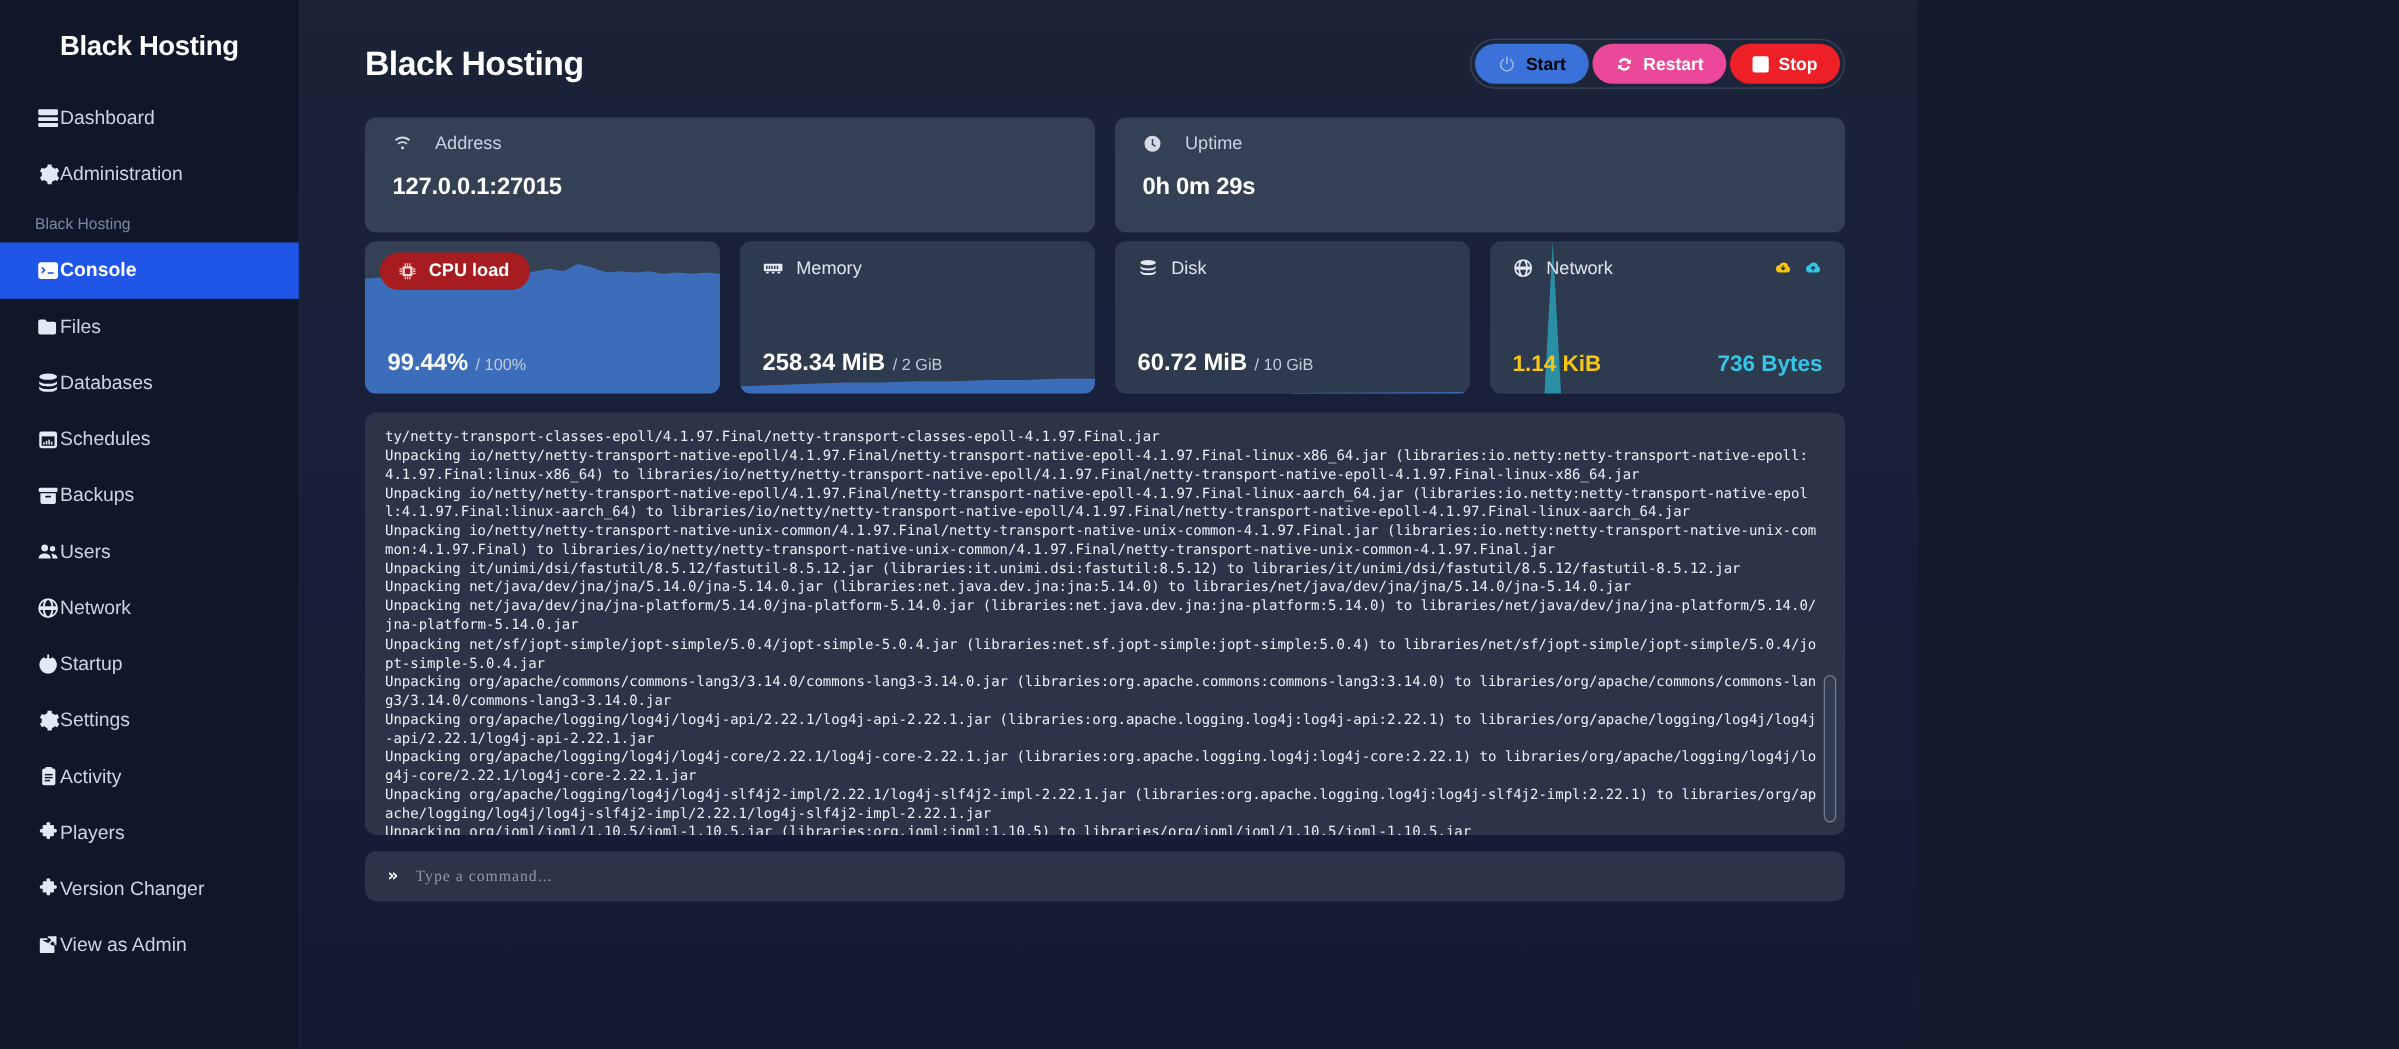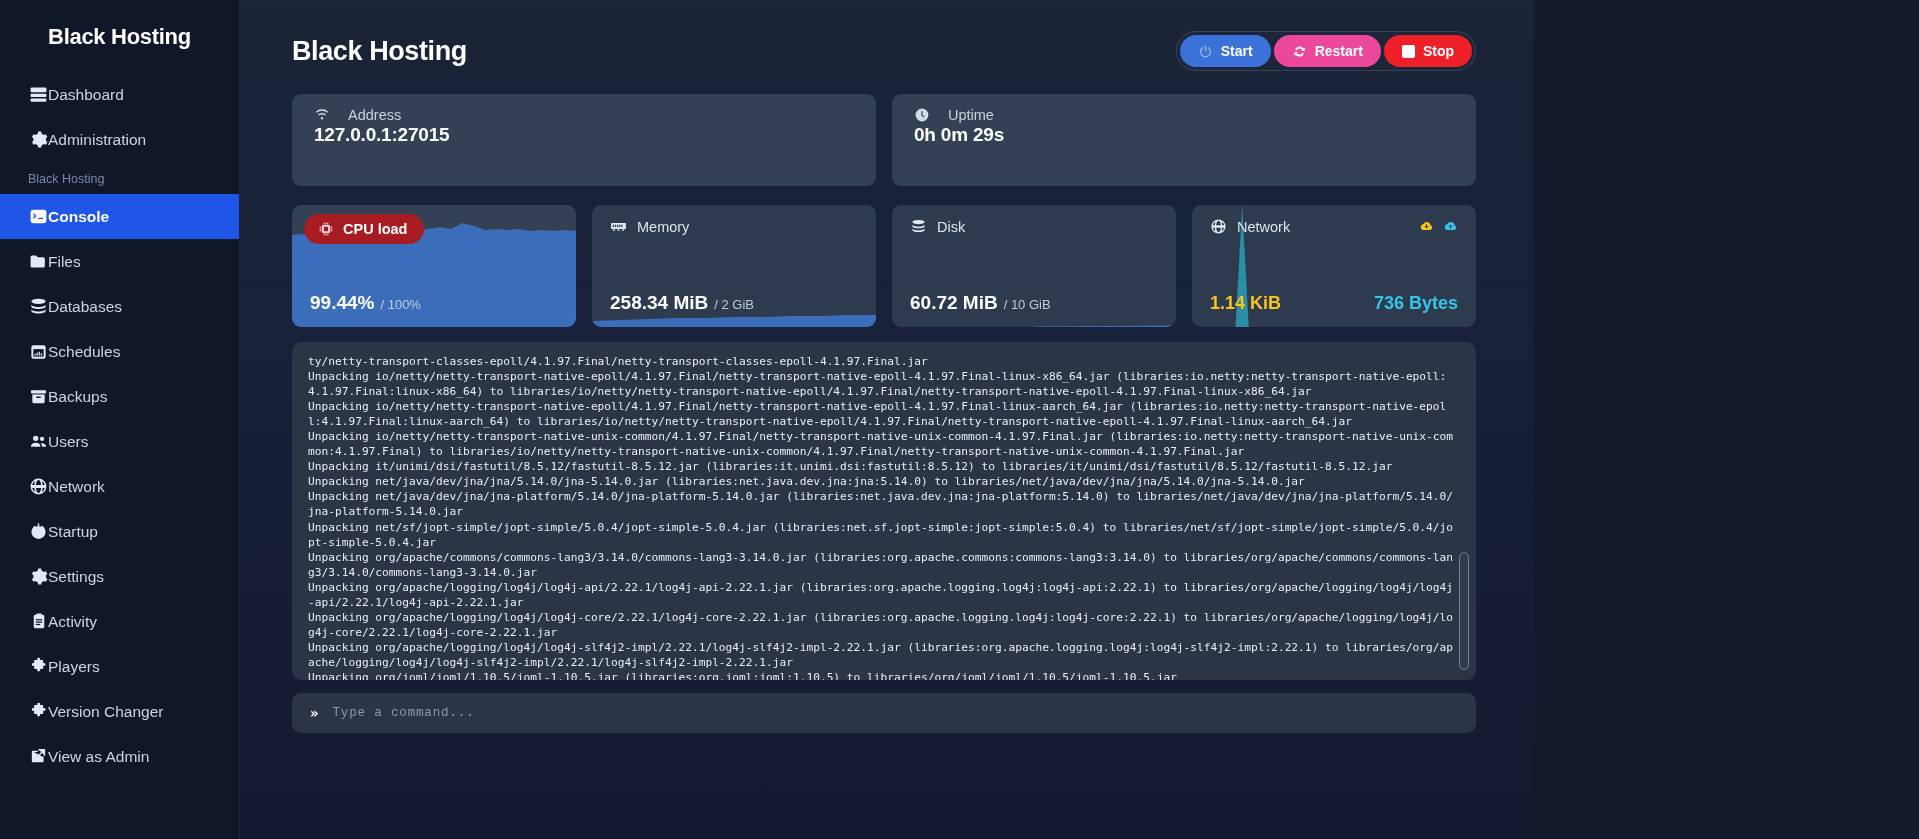--- a/index.html
+++ b/index.html
@@ -67,41 +67,41 @@
   }
   .btn {
     display: flex; align-items: center; gap: 8px;
     height: 32px; padding: 0 18px;
     border-radius: 19px;
     font-size: 14px; font-weight: bold;
     border: none; cursor: pointer;
     font-family: "Liberation Sans", sans-serif;
   }
   .btn svg { width: 15px; height: 15px; }
-  .btn-start { background: #3b72d9; color: #ffffff; }
+  .btn-start { background: #3b72d9; color: #000000; }
   .btn-start svg { fill: none; stroke: #9fb6de; stroke-width: 2; }
   .btn-restart { background: #ec4899; color: #ffffff; }
   .btn-restart svg { fill: #ffffff; }
   .btn-stop { background: #ec2026; color: #ffffff; }
   .btn-stop .sq { width: 13px; height: 13px; background: #ffffff; border-radius: 2px; }
 
   
   .row-info { display: flex; gap: 16px; margin-top: 18px; }
   .card-info {
     flex: 1 1 0; height: 92px;
     background: #344154;
     border-radius: 9px;
     padding: 13px 20px 0 22px;
   }
   .card-head { display: flex; align-items: center; gap: 18px; color: #c9d2e0; font-size: 14.5px; }
   .card-head svg { width: 16px; height: 16px; fill: #d4dbe8; }
-  .card-value { color: #ffffff; font-size: 19px; font-weight: bold; margin-top: 1px; letter-spacing: -0.2px; }
+  .card-value { color: #ffffff; font-size: 19px; font-weight: bold; margin-top: 16px; letter-spacing: -0.2px; }
 
   
-  .row-stats { display: flex; gap: 16px; margin-top: 19px; }
+  .row-stats { display: flex; gap: 16px; margin-top: 7px; }
   .card-stat {
     flex: 1 1 0; height: 122px;
     background: #344154;
     border-radius: 9px;
     position: relative;
     overflow: hidden;
   }
   .card-stat.dark { background: #2e3a4d; }
   .stat-chart { position: absolute; left: 0; right: 0; bottom: 0; top: 0; }
   .stat-chart svg { width: 100%; height: 100%; display: block; }
@@ -158,21 +158,21 @@
     background: #2b3547;
     border-radius: 9px;
     height: 40px;
     display: flex; align-items: center; gap: 14px;
     padding: 0 18px;
   }
   .cmd-chevron { color: #ffffff; font-family: "DejaVu Sans Mono", monospace; font-size: 14px; font-weight: bold; }
   .cmd-input {
     flex: 1 1 auto; background: transparent; border: none; outline: none;
     color: #22c55e;
-    font-family: Liberation Mono, monospace;
+    font-family: Liberation Serif, serif;
     font-size: 12.6px;
     letter-spacing: 0.8px;
   }
   .cmd-input::placeholder { color: #8c99ad; }
 </style>
 </head>
 <body>
 
 <div class="app">
 

